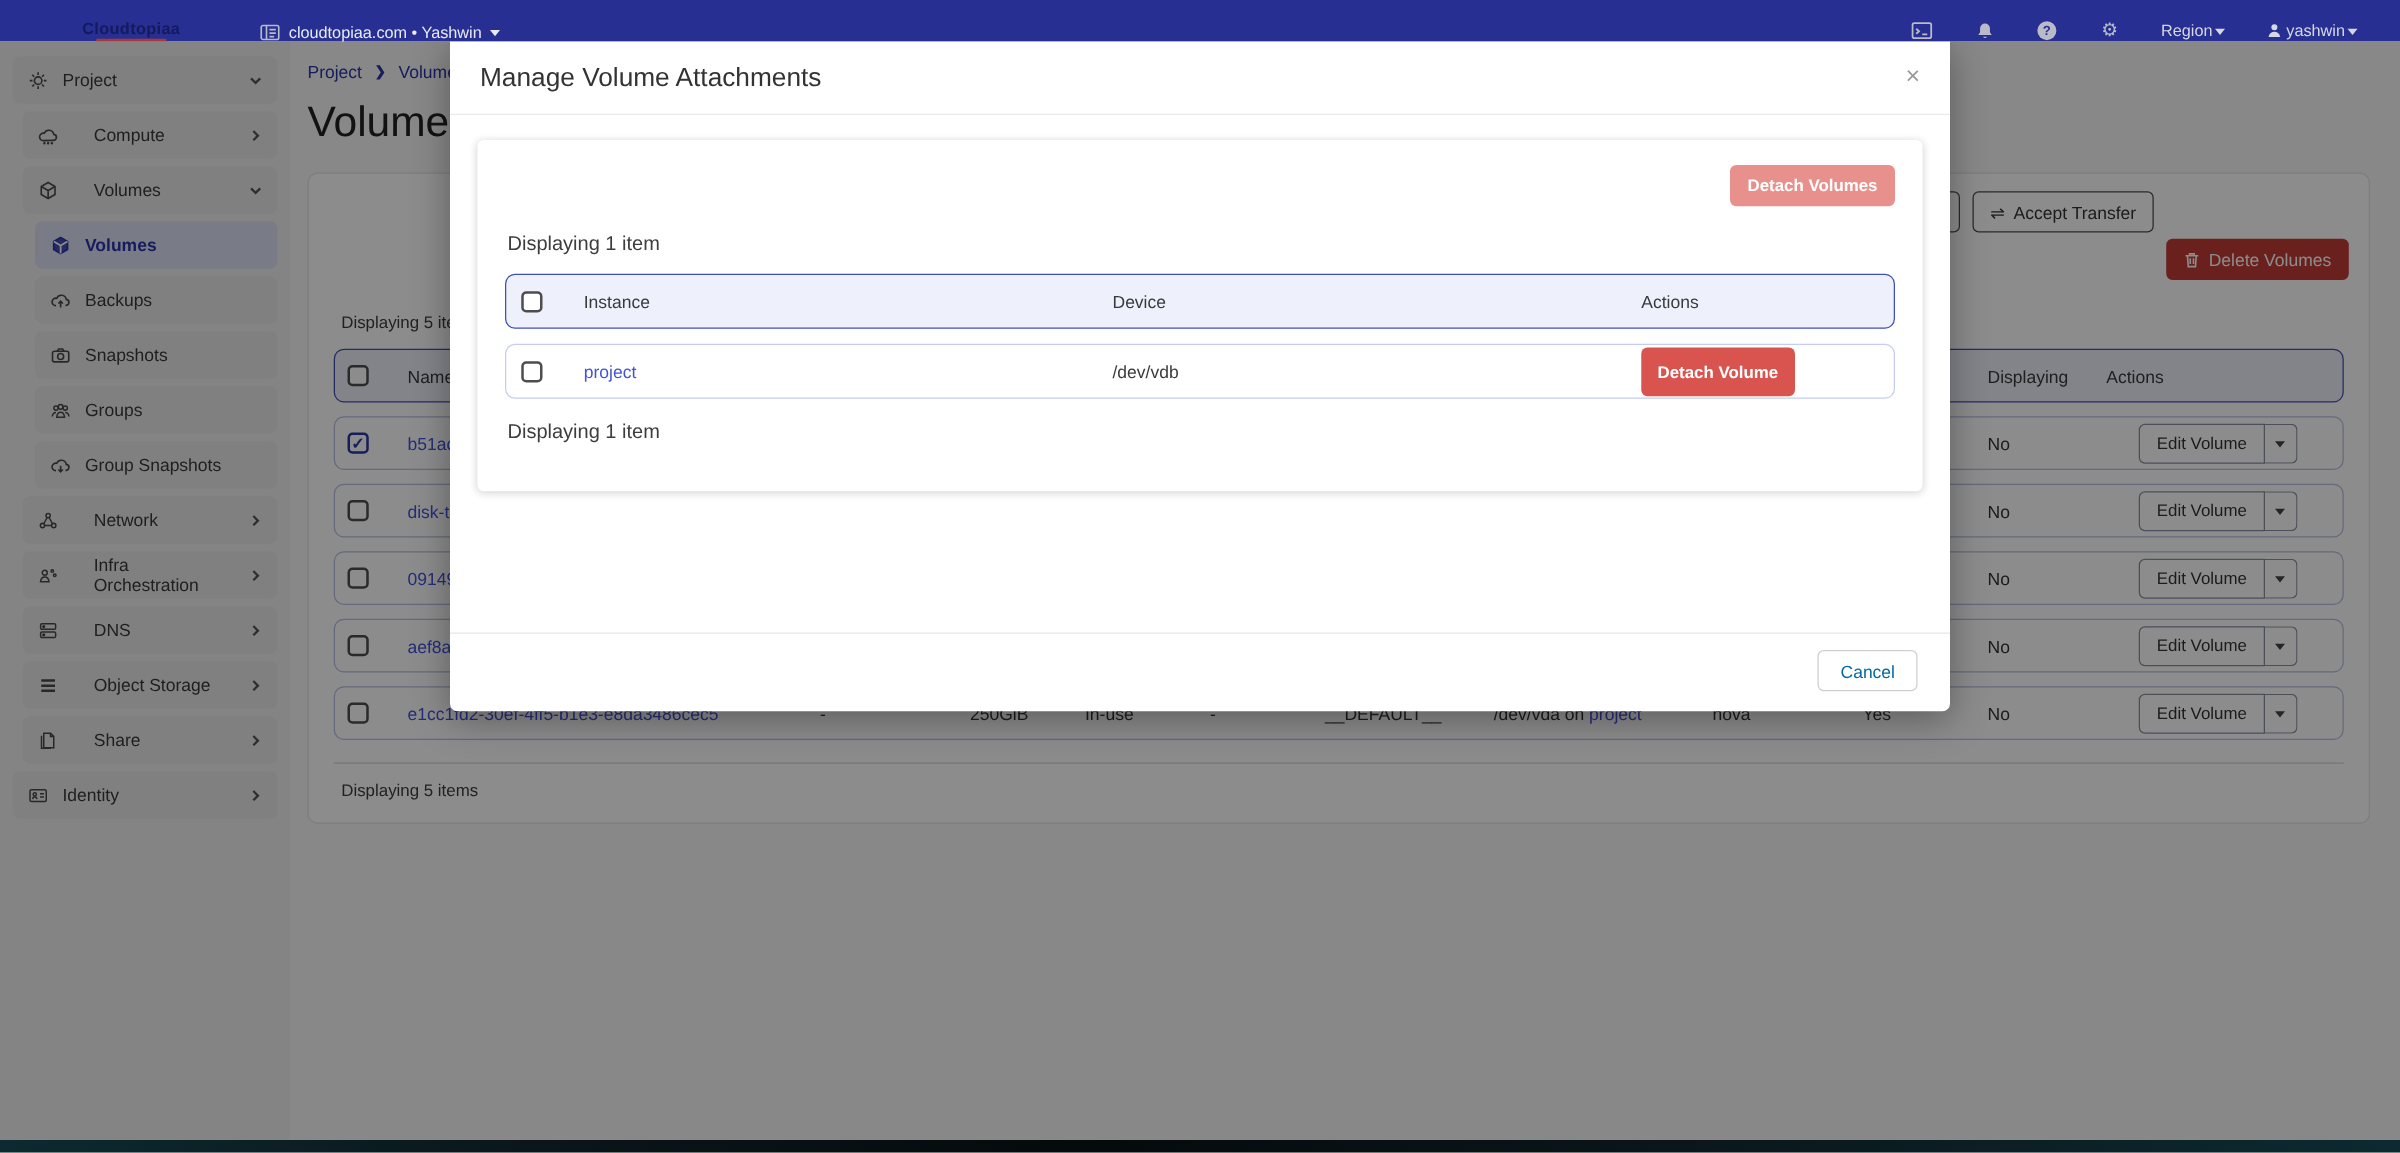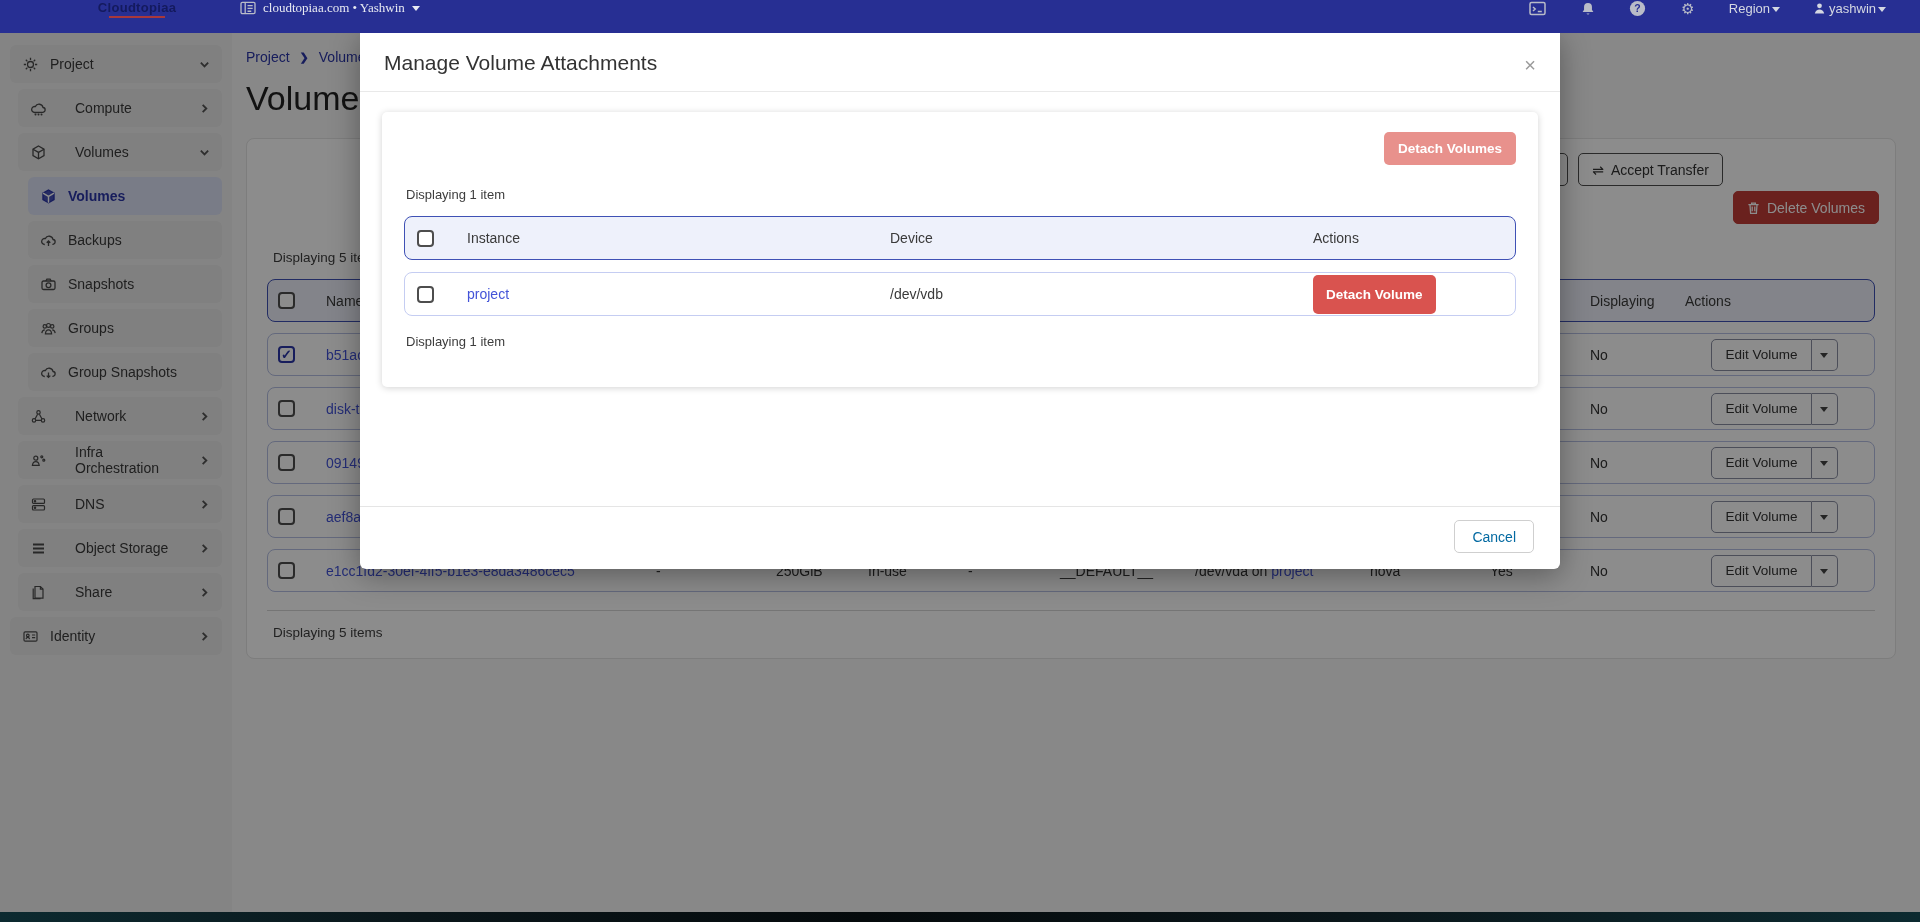--- a/index.html
+++ b/index.html
@@ -5,25 +5,25 @@
   * { margin:0; padding:0; box-sizing:border-box; }
   html,body { width:1920px; height:922px; overflow:hidden; background:#fff;
     font-family:"Liberation Sans", sans-serif; }
   :root{
     --topbar:#272f93; --accent:#2b36a8; --link:#4353d8;
     --danger:#d9534f; --danger-dark:#c13c37; --detach-disabled:#e8918c;
   }
 
   
   .topbar{ position:absolute; left:0; top:0; width:1920px; height:33px;
-    background:var(--topbar); z-index:120; display:flex; align-items:flex-start; color:#c3c6d4;padding-left:32px;}
+    background:var(--topbar); z-index:120; display:flex; align-items:flex-end; color:#c3c6d4;}
   .brand{ width:150px; margin-left:30px; display:flex; flex-direction:column; align-items:center;}
   .brand-name{ font-weight:bold; font-size:13px; color:#141a5e; letter-spacing:.3px;}
   .brand-tag{ width:56px; height:2px; background:#c0392b; opacity:.85; margin-top:1px;}
-  .context{ display:flex; align-items:center; gap:7px; margin-left:28px; color:#e8eaf2; font-size:13px; cursor:pointer;font-family:Liberation Serif, serif;}
+  .context{ display:flex; align-items:center; gap:7px; margin-left:28px; color:#e8eaf2; font-size:13px; cursor:pointer;}
   .tb-right{ margin-left:auto; display:flex; align-items:center; gap:0; margin-right:18px;}
   .tb-icon{ width:50px; display:flex; justify-content:center; align-items:center; color:#b9bcc8; cursor:pointer;}
   .tb-text{ display:flex; align-items:center; gap:2px; color:#d5d8e2; font-size:13px; padding:0 16px; cursor:pointer;}
   .caret{ width:0; height:0; border-left:4px solid transparent; border-right:4px solid transparent;
     border-top:5px solid currentColor; display:inline-block; margin-top:1px;}
   .gear-glyph{ font-size:15px; line-height:1;}
 
   
   .sidebar{ position:absolute; left:0; top:33px; width:232px; height:879px; background:#f1f1f1; z-index:10; padding:12px 0 0 0;}
   .snav{ list-style:none;}
@@ -65,29 +65,29 @@
   .split-main{ border:1px solid #8a8fa3; border-radius:5px 0 0 5px; background:#fff; padding:0 13px;
     font-size:13.5px; color:#333; display:flex; align-items:center; cursor:pointer;}
   .split-caret{ border:1px solid #8a8fa3; border-left:none; border-radius:0 5px 5px 0; background:#fff;
     width:26px; display:flex; align-items:center; justify-content:center; color:#444; cursor:pointer;}
   .actions-cell{ display:flex; justify-content:center;}
 
   
   .overlay{ position:absolute; left:0; top:33px; width:1920px; height:879px; background:rgba(0,0,0,.45); z-index:50;}
   .modal{ position:absolute; left:360px; top:33px; width:1200px; height:536px; background:#fff;
     border-radius:0 0 6px 6px; box-shadow:0 6px 30px rgba(0,0,0,.35); z-index:100; display:flex; flex-direction:column;}
-  .modal-header{ display:flex; align-items:flex-end; padding:18px 24px 16px 24px; border-bottom:1px solid #e9e9e9;}
+  .modal-header{ display:flex; align-items:flex-start; padding:18px 24px 16px 24px; border-bottom:1px solid #e9e9e9;}
   .modal-title{ font-size:21px; color:#333;}
   .modal-close{ margin-left:auto; color:#9a9a9a; font-size:20px; line-height:1; cursor:pointer;}
   .modal-body{ padding:20px 22px 0 22px; flex:1;}
   .inner-card{ background:#fff; border-radius:5px; box-shadow:0 1px 7px rgba(0,0,0,.18); padding:20px 22px 24px 22px;}
   .detach-row{ display:flex; justify-content:flex-end;}
   .btn-detach-all{ background:var(--detach-disabled); border:none; color:#fff; font-weight:bold;
     font-size:13.5px; height:33px; padding:0 14px; border-radius:5px; cursor:not-allowed;}
-  .m-count{ font-size:13px; color:#3d3d3d; margin:22px 0 14px 2px;}
+  .m-count{ font-size:16px; color:#3d3d3d; margin:22px 0 14px 2px;}
   .mrow{ display:grid; grid-template-columns:50px 1fr 1fr 190px; align-items:center; height:44px;
     border:1px solid #c5cdf2; border-radius:8px; background:#fff; margin-bottom:12px;
     font-size:14px; color:#3a3a3a; padding:0 12px;}
   .mrow.mhead{ background:#eef1fb; border:1.5px solid #3f51b5;}
   .mrow .cell-link{ color:var(--link); text-decoration:none; cursor:pointer;}
   .btn-detach{ background:var(--danger); border:none; color:#fff; font-weight:bold; font-size:13.5px;
     height:39px; padding:0 13px; border-radius:5px; cursor:pointer;}
   .modal-footer{ border-top:1px solid #e5e5e5; padding:13px 26px 16px 26px; display:flex; justify-content:flex-end;}
   .btn-cancel{ background:#fff; border:1px solid #cfcfcf; border-radius:5px; color:#0369a1;
     font-size:14px; height:33px; padding:0 17px; cursor:pointer;}

